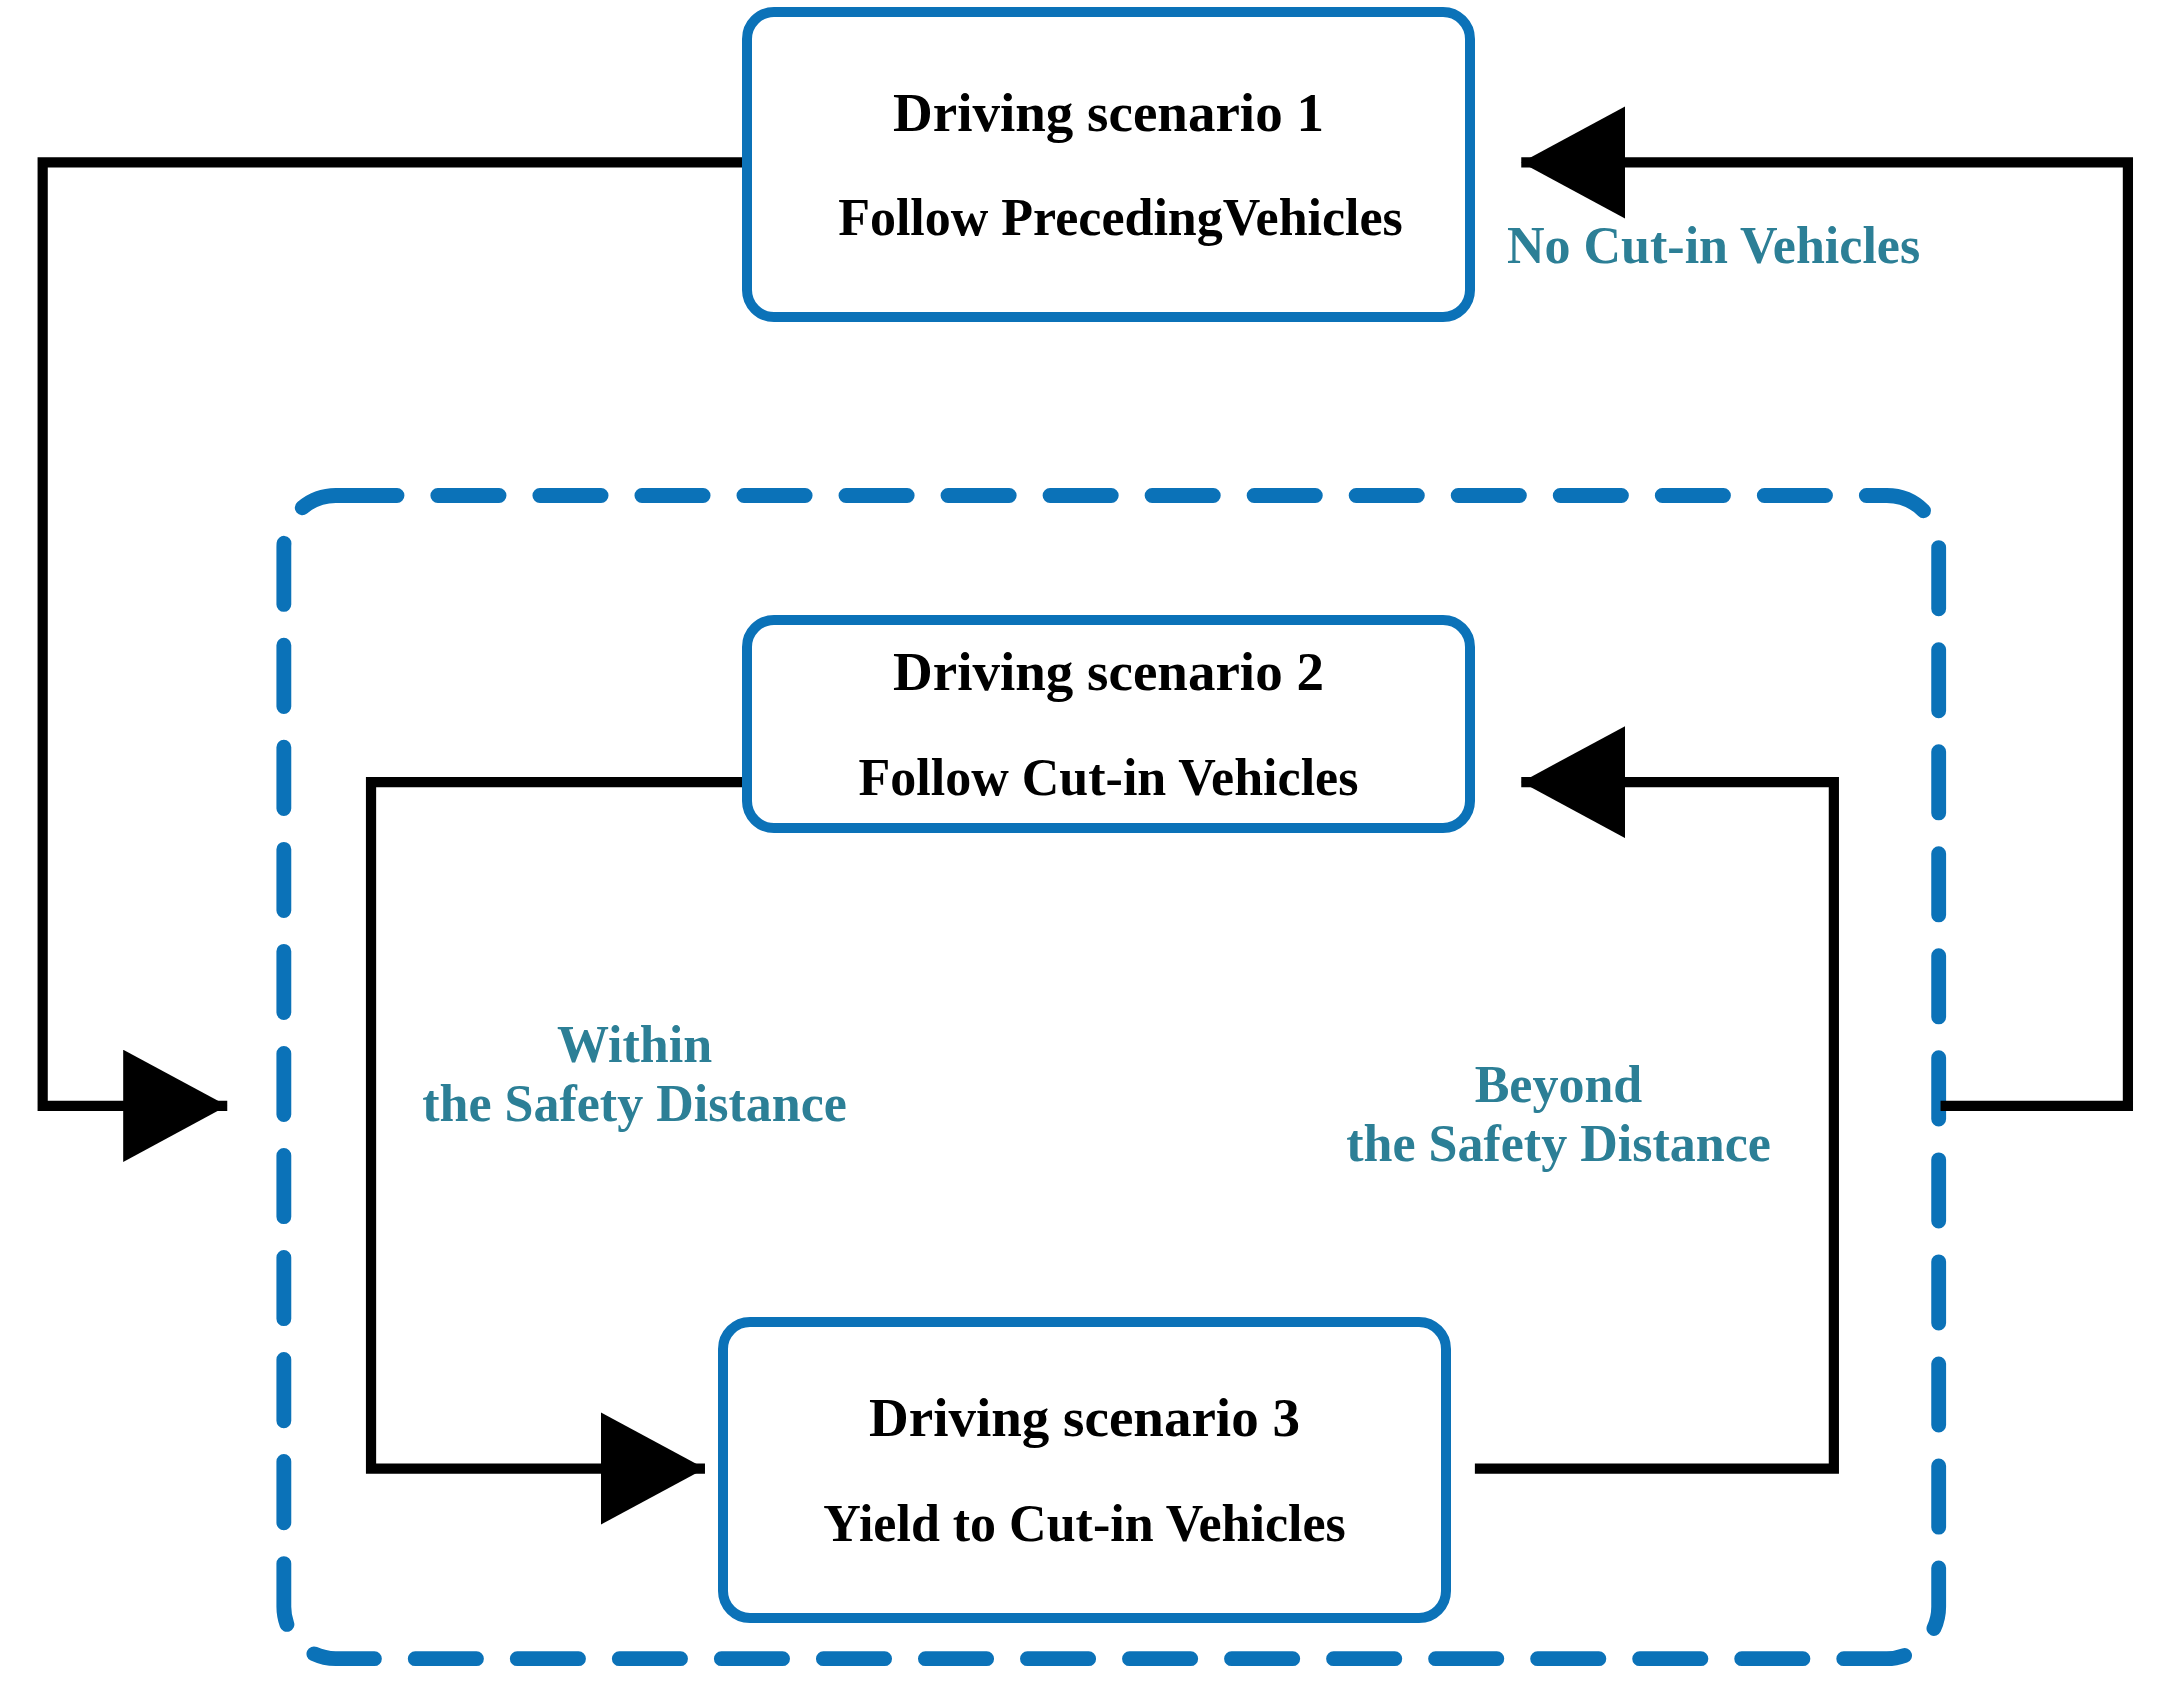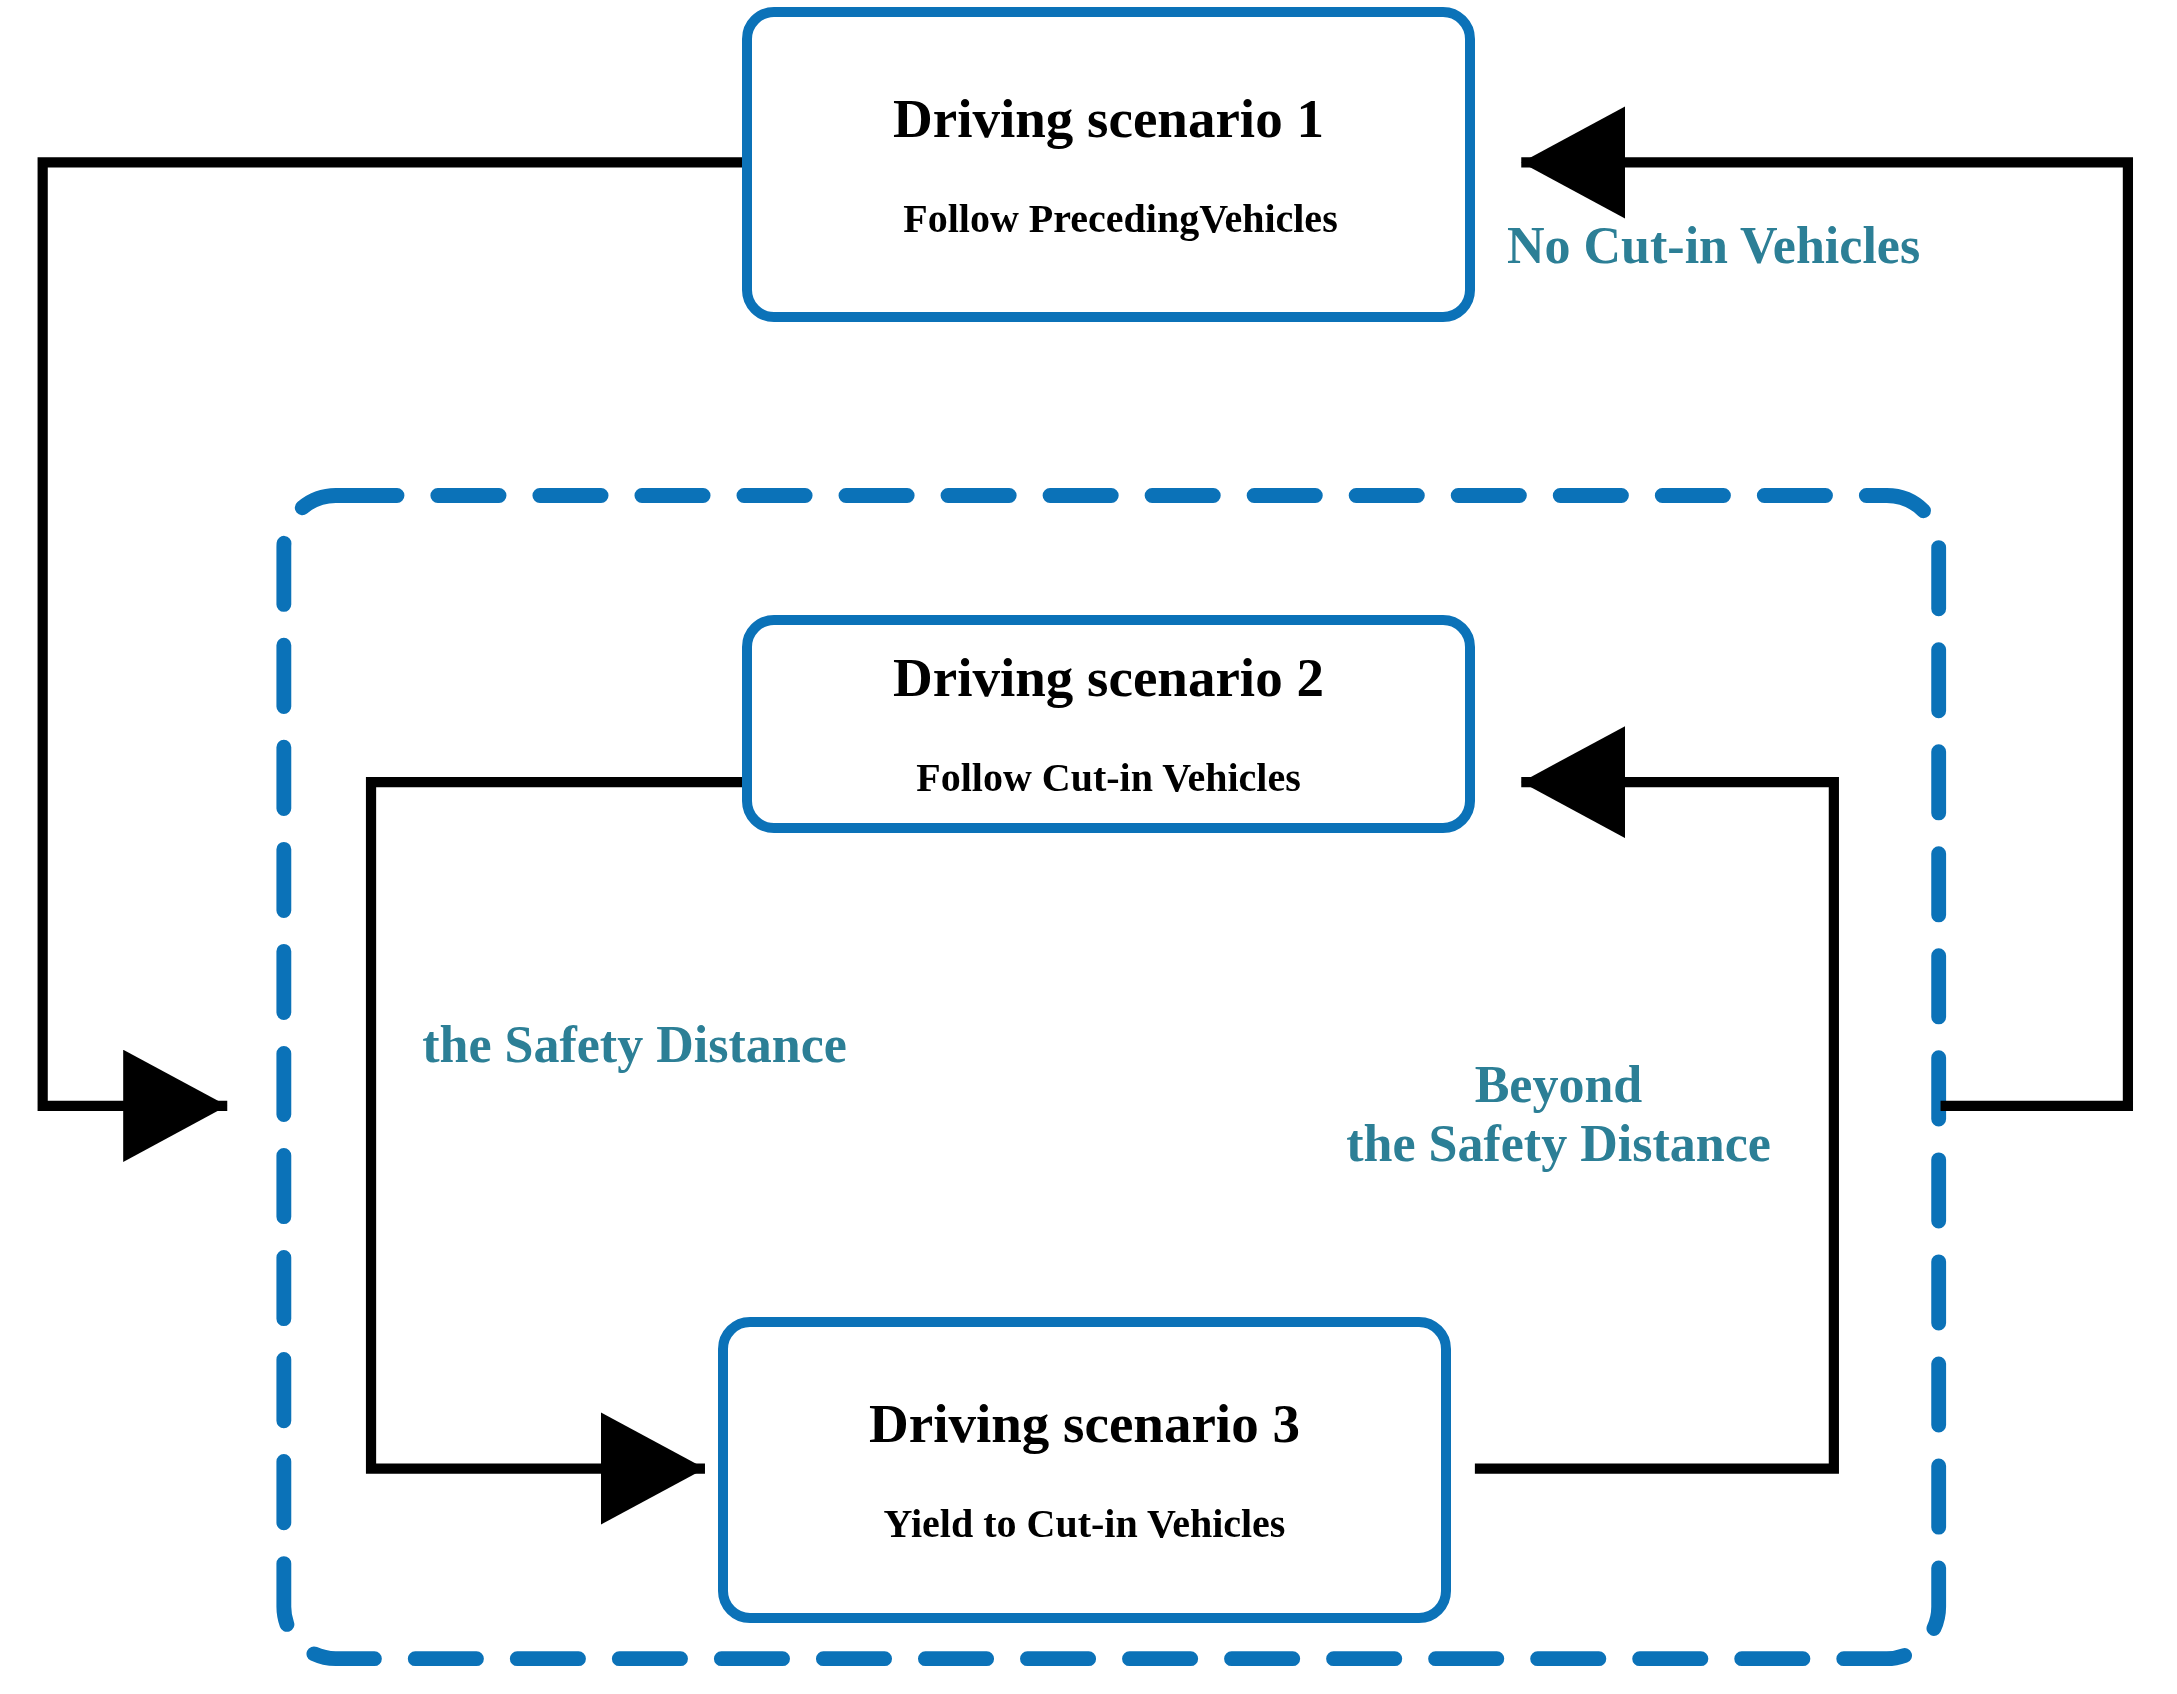--- a/index.html
+++ b/index.html
@@ -43,21 +43,21 @@
   }
   .node-title {
     font-size: 55px;
     font-weight: bold;
     color: #000000;
     line-height: 1.05;
     white-space: nowrap;
     text-align: center;
   }
   .node-sub {
-    font-size: 40px;
+    font-size: 52px;
     font-weight: bold;
     color: #000000;
     line-height: 1.05;
     white-space: nowrap;
     text-align: center;
   }
   .node-gap { height: 50px; }
 
   #node1 { left: 742px; top: 7.4px;  width: 733px; height: 315px; }
   #node2 { left: 742px; top: 615px; width: 733px; height: 218px; }
@@ -123,20 +123,21 @@
     <div class="node-gap"></div>
     <div class="node-sub">Yield to Cut-in Vehicles</div>
   </div>
 
 
   <div id="label-nocutin" class="edge-label">
     <span class="l1">No Cut-in Vehicles</span>
   </div>
 
   <div id="label-within" class="edge-label">
+    <span class="l1">Within</span>
     <span class="l2">the Safety Distance</span>
   </div>
 
   <div id="label-beyond" class="edge-label">
     <span class="l1">Beyond</span>
     <span class="l2">the Safety Distance</span>
   </div>
 
 </div>
 

